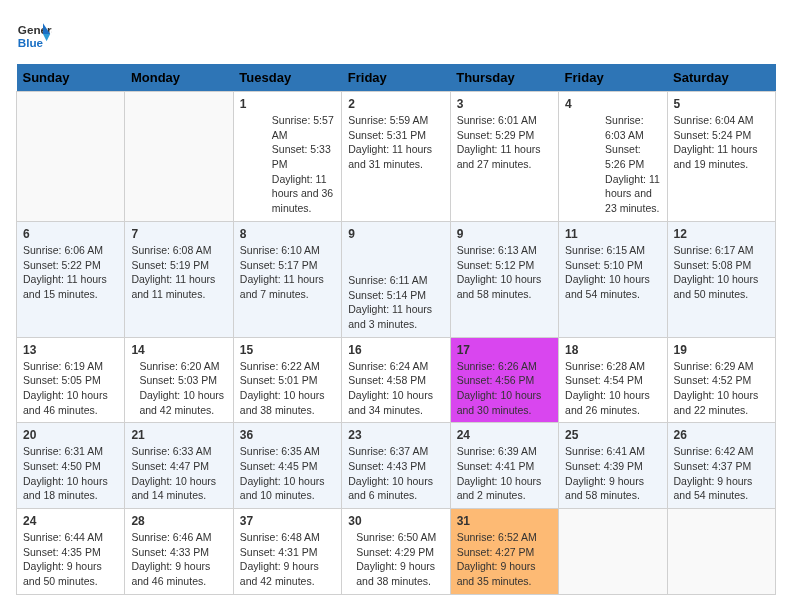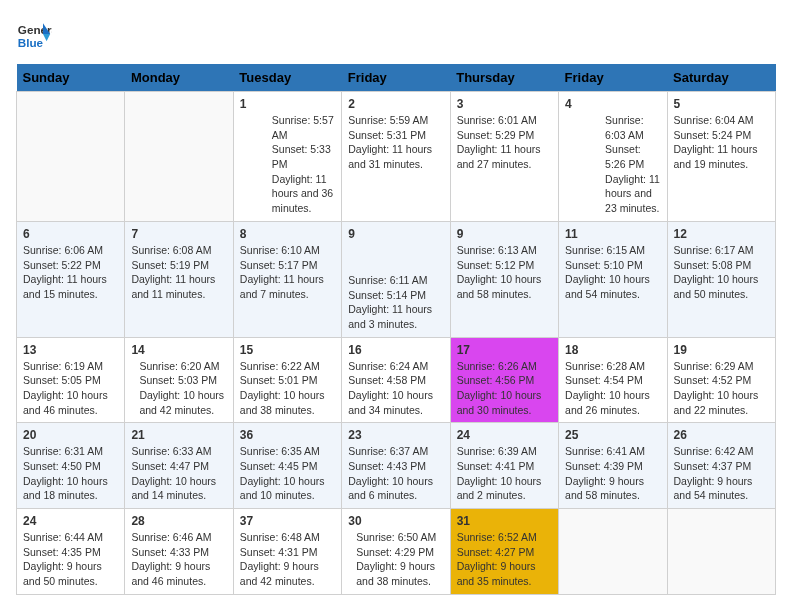--- a/index.html
+++ b/index.html
@@ -296,21 +296,21 @@
           <div class="day-info" style="white-space: pre-line;">Sunrise: 6:48 AM
 Sunset: 4:31 PM
 Daylight: 9 hours and 42 minutes.</div>
         </td>
         <td style="background-color: rgb(255, 255, 255);">
           <span class="day-number">30</span>
           <div class="day-info" style="white-space: pre-line; margin-left: 8px;">Sunrise: 6:50 AM
 Sunset: 4:29 PM
 Daylight: 9 hours and 38 minutes.</div>
         </td>
-        <td style="background-color: #eab308;">
+        <td style="background-color: #fdba74;">
           <span class="day-number">31</span>
           <div class="day-info" style="white-space: pre-line;">Sunrise: 6:52 AM
 Sunset: 4:27 PM
 Daylight: 9 hours and 35 minutes.</div>
         </td>
         <td class="empty-cell"></td>
         <td class="empty-cell"></td>
       </tr>
     </tbody>
 </table>

